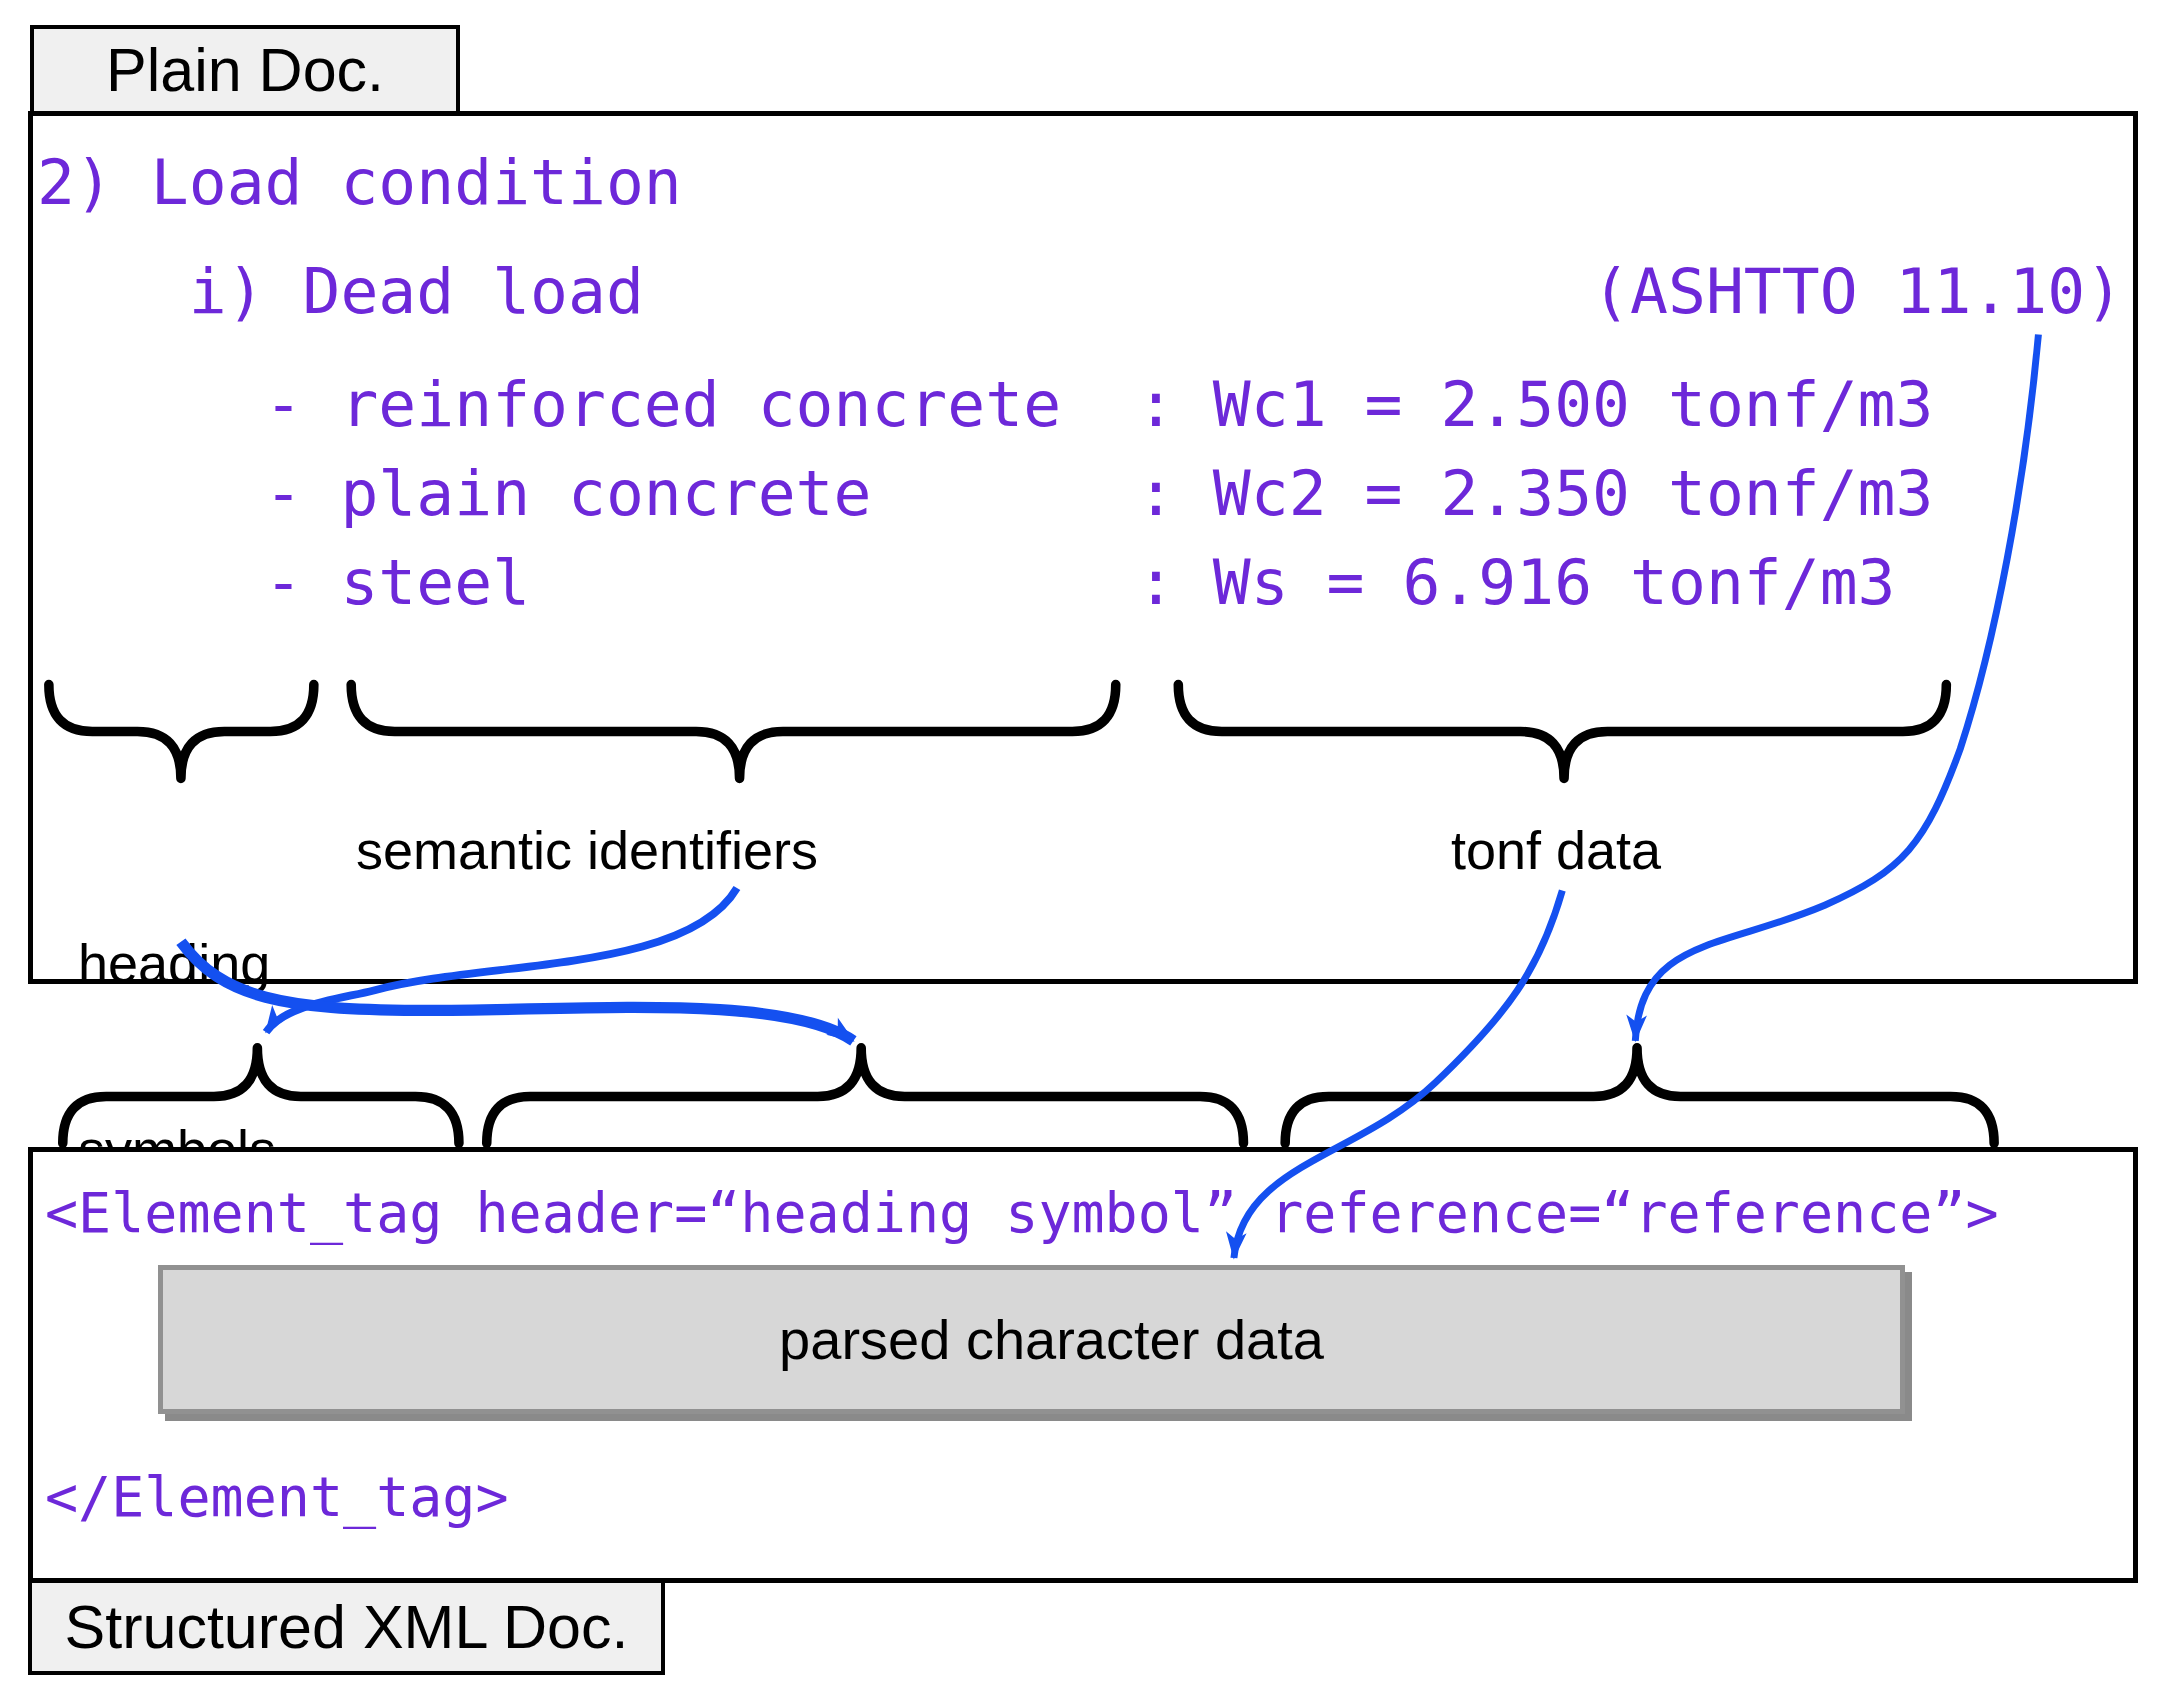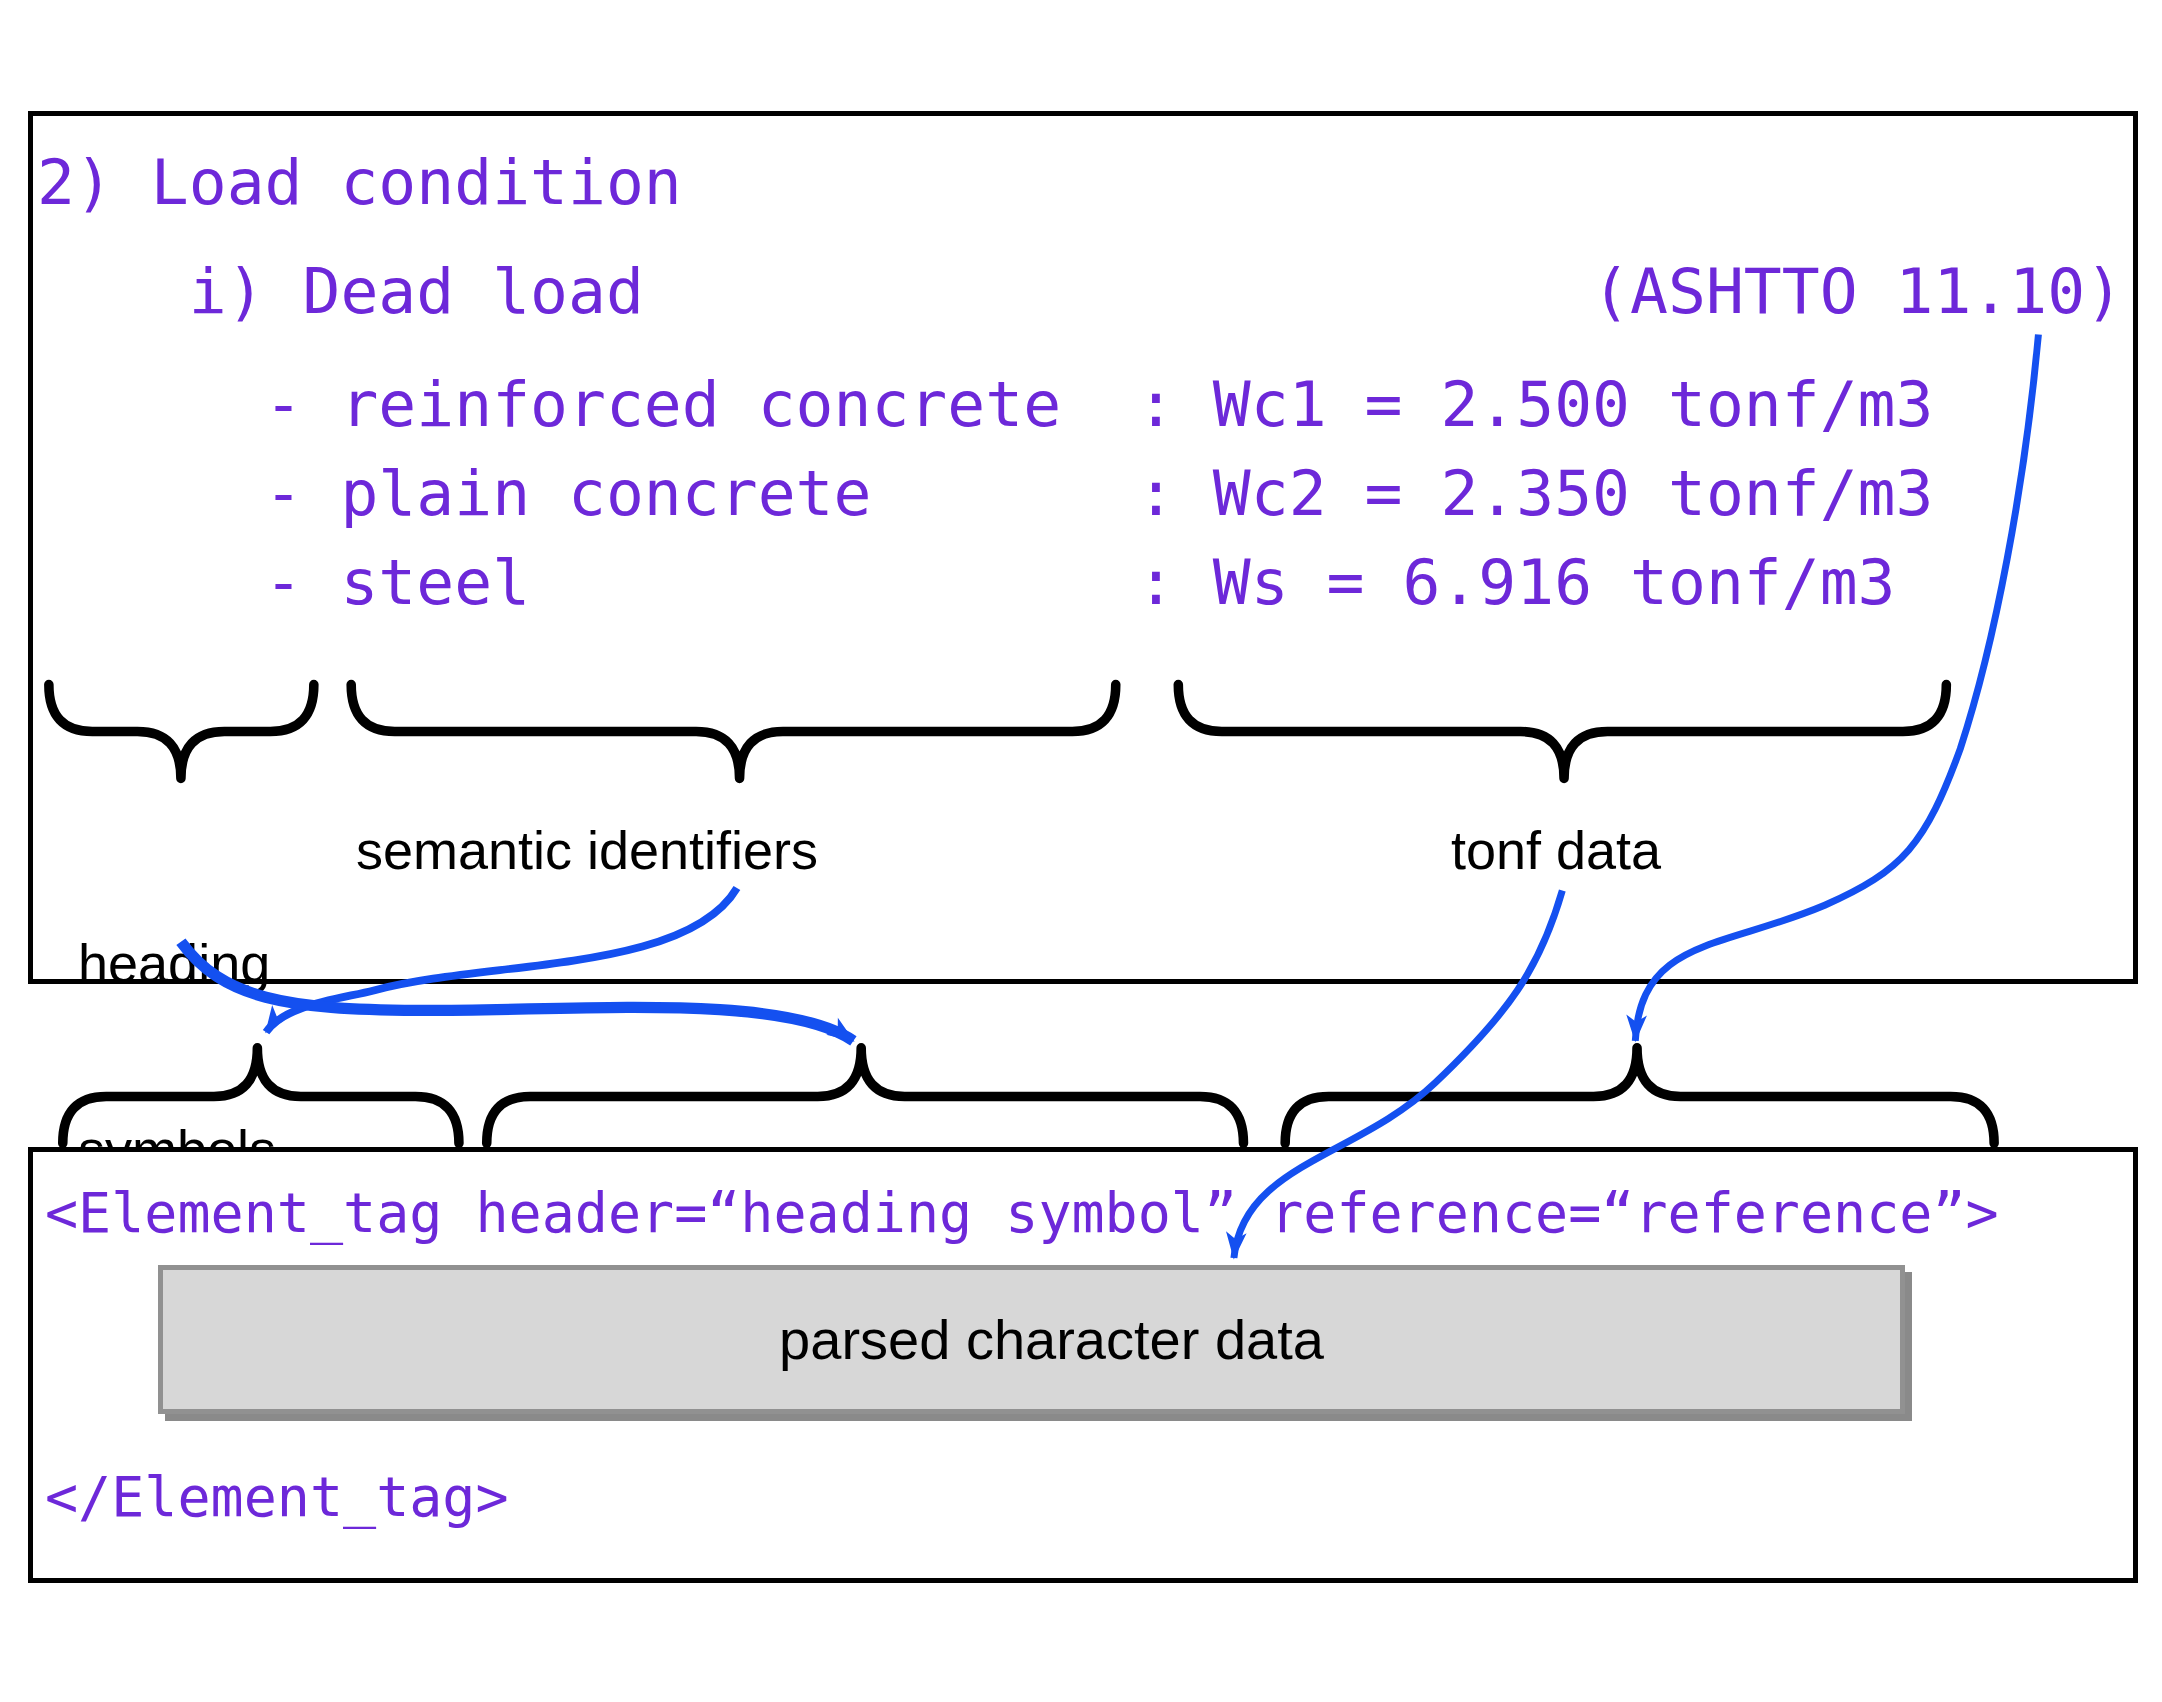--- a/index.html
+++ b/index.html
@@ -39,20 +39,23 @@
     pointer-events:none;
   }
   .brace { fill:none; stroke:#000; stroke-width:11; stroke-linecap:round; stroke-linejoin:round; }
   .arrow { fill:none; stroke-linecap:butt; }
 </style>
 </head>
 <body>
 
 <div class="canvas">
 
+  <div class="rect tab tab-top">
+    <span>Plain Doc.</span>
+  </div>
   <div class="rect box box-top"></div>
 
   <div>
     <div class="mono mono-top" style="top:151px">2) Load condition</div>
     <div class="mono mono-top" style="top:260px">    i) Dead load                         (ASHTTO 11.10)</div>
     <div class="mono mono-top" style="top:373px">      - reinforced concrete  : Wc1 = 2.500 tonf/m3</div>
     <div class="mono mono-top" style="top:462px">      - plain concrete       : Wc2 = 2.350 tonf/m3</div>
     <div class="mono mono-top" style="top:551px">      - steel                : Ws = 6.916 tonf/m3</div>
 
     <div class="note" style="left:78px; top:808px">
@@ -63,20 +66,23 @@
     <div class="note note-center" style="left:1556px; top:819px">tonf data</div>
   </div>
 
   <div class="rect box box-bottom"></div>
   <div>
     <div class="mono mono-bottom" style="top:1186px">&lt;Element_tag header=“heading symbol” reference=“reference”&gt;</div>
     <div class="pcdata-box">
       <span>parsed character data</span>
     </div>
     <div class="mono mono-bottom" style="top:1470px">&lt;/Element_tag&gt;</div>
+  </div>
+  <div class="rect tab tab-bottom">
+    <span>Structured XML Doc.</span>
   </div>
 
   <svg class="overlay" viewBox="0 0 2488 1959">
     <defs>
       <marker id="ah" viewBox="0 0 12 9" refX="11" refY="4.5" markerWidth="34" markerHeight="26" markerUnits="userSpaceOnUse" orient="auto">
         <path d="M0.5 0.3 L11.6 4.5 L0.5 8.7 L3.3 4.5 Z" fill="#1450f0"></path>
       </marker>
     </defs>
 
     <path class="brace" d="M 56 788 Q 56 842 106 842 L 158 842 Q 208 842 208 896 Q 208 842 258 842 L 311 842 Q 361 842 361 788"></path>

